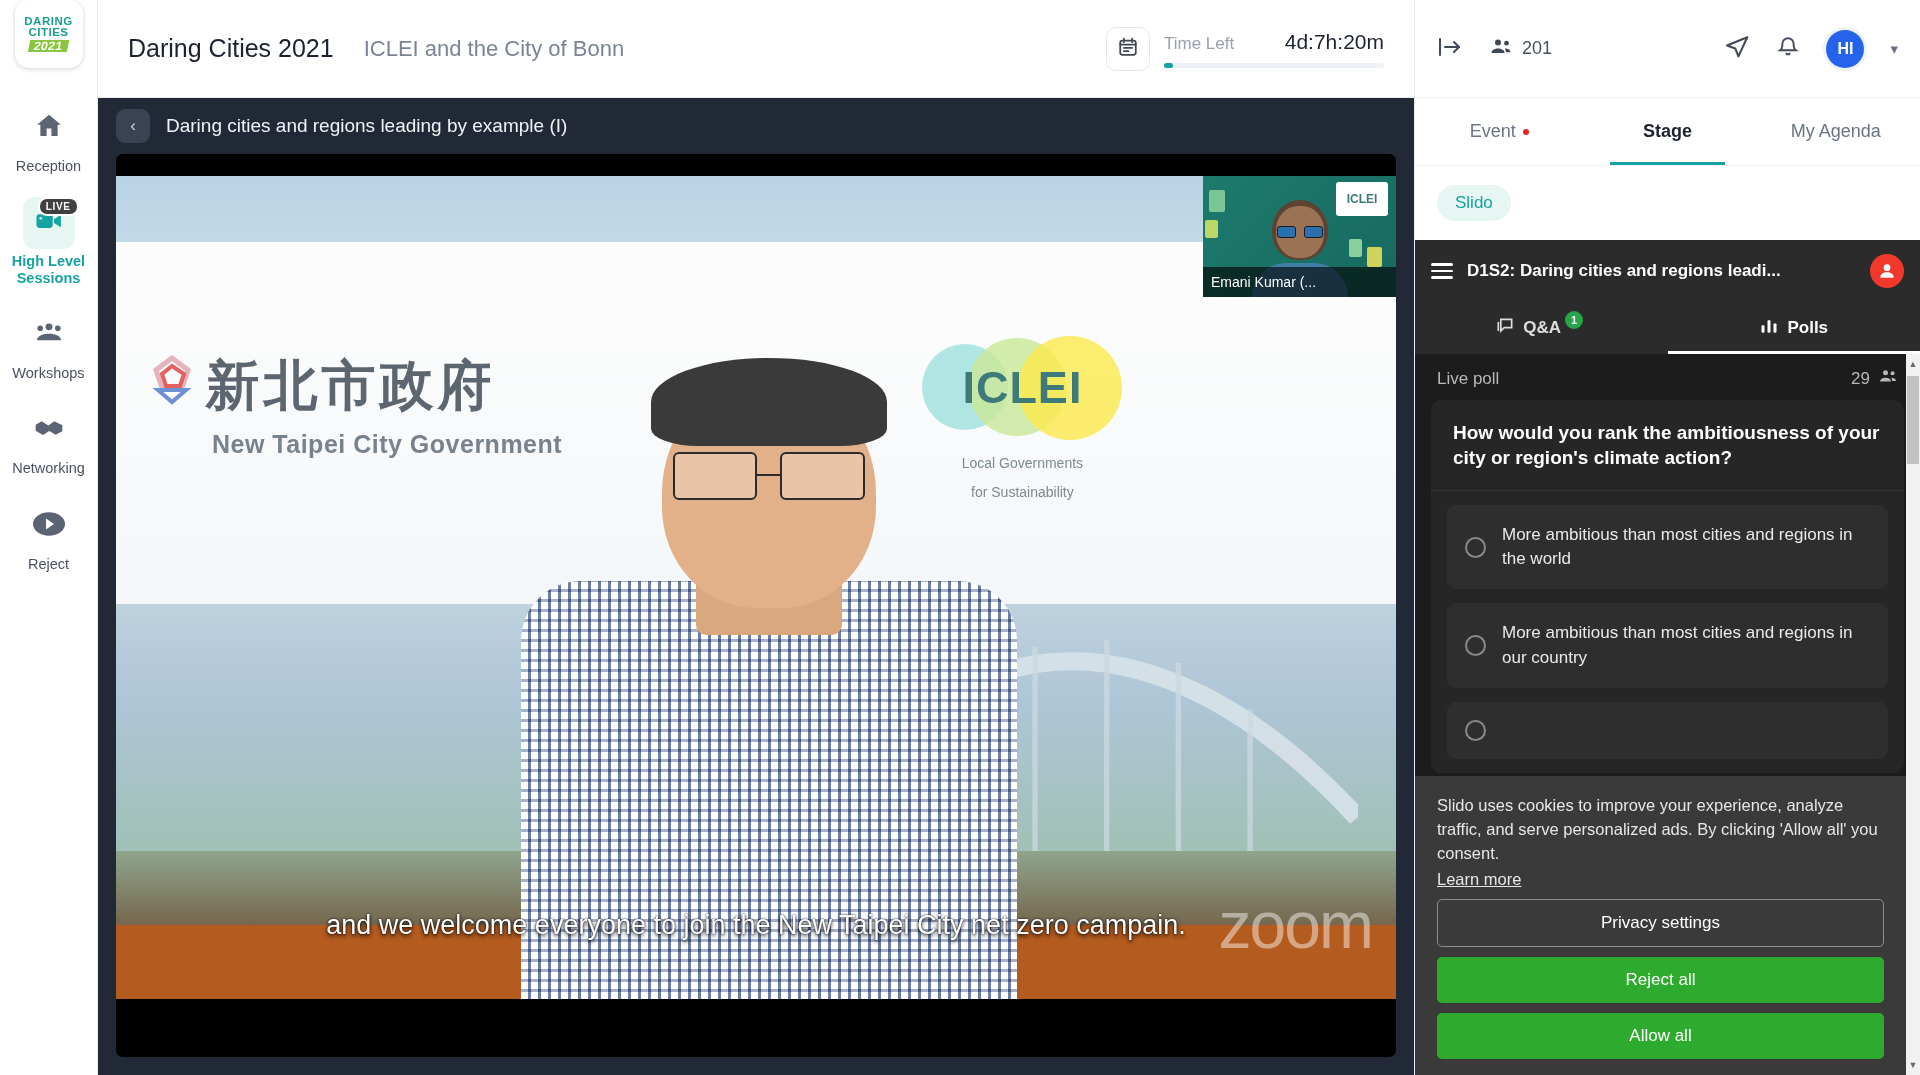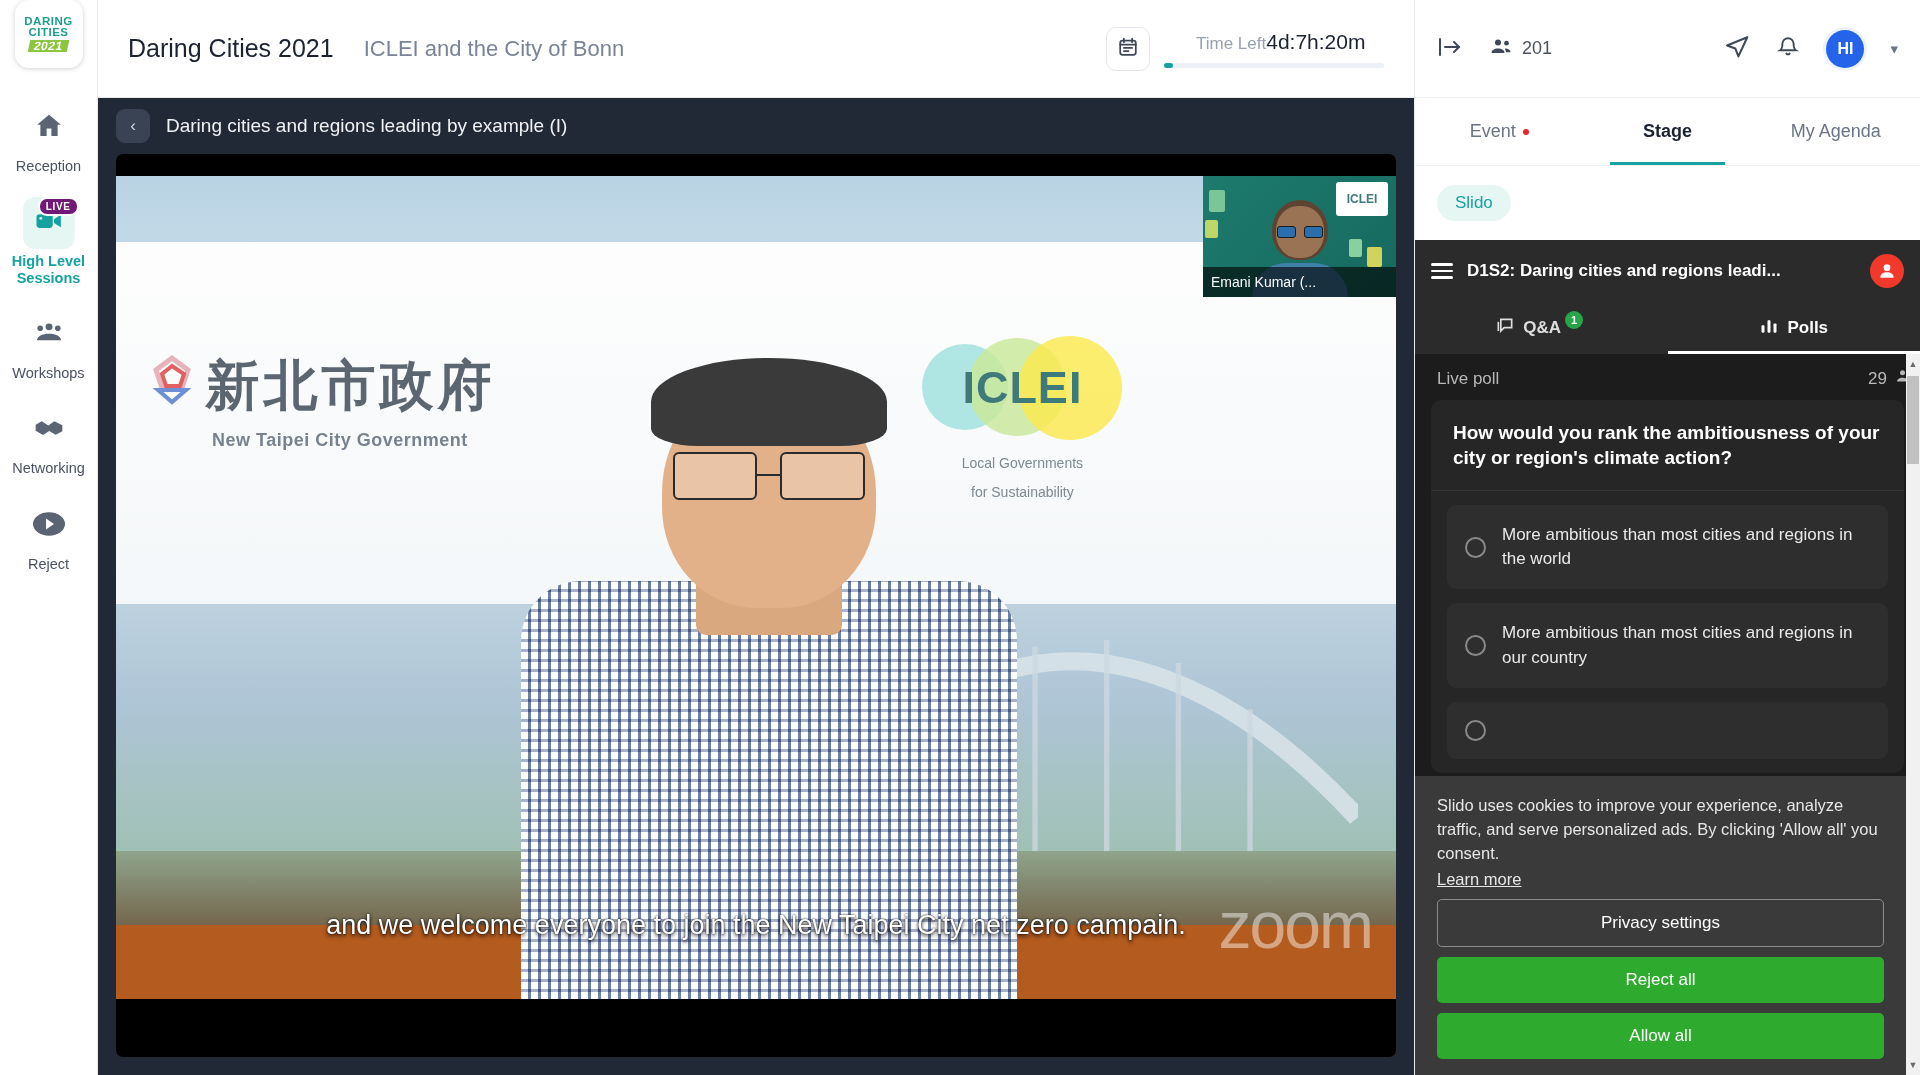--- a/index.html
+++ b/index.html
@@ -46,21 +46,21 @@
     position: relative;
   }
   .nav-icon-wrap.active { background: #e6f6f3; }
   .nav-label {
     font-size: 14.5px; color: #4a5260; text-align: center;
     margin-top: 4px; line-height: 1.18; font-weight: 400;
   }
   .nav-label.active { color: #17a2a2; font-weight: 600; }
   .live-badge {
     position: absolute; top: 0px; right: -4px;
-    background: #701a75; color: #fff; font-size: 10px; font-weight: bold;
+    background: #404040; color: #fff; font-size: 10px; font-weight: bold;
     padding: 2px 6px; border-radius: 9px; letter-spacing: .6px;
     border: 2px solid #fff;
   }
 
   
   .center { flex: 1; display: flex; flex-direction: column; min-width: 0; }
   .topbar {
     height: 98px; background: #ffffff;
     border-bottom: 1px solid #e9ecef;
     display: flex; align-items: center; padding: 0 30px;
@@ -68,21 +68,21 @@
   }
   .ev-title { font-size: 25px; color: #1b2230; font-weight: 400; }
   .ev-sub { font-size: 22px; color: #7a8496; margin-left: 30px; font-weight: 400; }
   .timer-box { margin-left: auto; display: flex; align-items: center; gap: 14px; }
   .cal-btn {
     width: 44px; height: 44px; border: 1px solid #e3e7ed; border-radius: 10px;
     display: flex; align-items: center; justify-content: center; background: #fff;
     cursor: pointer;
   }
   .timer-meta { width: 220px; }
-  .timer-row { display: flex; justify-content: flex-start; align-items: baseline; margin-left: 32px; }
+  .timer-row { display: flex; justify-content: space-between; align-items: baseline; }
   .timer-lab { font-size: 17px; color: #98a1b0; }
   .timer-val { font-size: 21px; color: #1b2230; font-weight: 400; }
   .timer-track {
     height: 5px; background: #edf0f4; border-radius: 3px; margin-top: 9px;
     position: relative;
   }
   .timer-fill {
     position: absolute; left: 0; top: 0; height: 5px; width: 9px;
     background: #17a2a2; border-radius: 3px;
   }
@@ -121,21 +121,21 @@
     background: linear-gradient(180deg,#fdfdfd 0%, #f4f7f9 100%);
   }
   .banner-cn {
     position: absolute; left: 7%; top: 30%;
     font-size: 54px; color: #4f5a66; font-weight: bold;
     font-family: "DejaVu Sans", sans-serif; letter-spacing: 4px;
     opacity: .92;
   }
   .banner-en {
     position: absolute; left: 7.5%; top: 52%;
-    font-size: 18px; color: #6b7683; font-weight: bold; letter-spacing: .5px;
+    font-size: 25px; color: #6b7683; font-weight: bold; letter-spacing: .5px;
     opacity: .9;
   }
   .nt-mark {
     position: absolute; left: 2.5%; top: 31%; width: 52px; height: 52px;
   }
   .iclei-wrap { position: absolute; left: 63%; top: 25%; text-align: center; }
   .iclei-blobs { position: relative; width: 200px; height: 112px; }
   .blob { position: absolute; border-radius: 50%; opacity: .82; }
   .b1 { width: 86px; height: 86px; left: 0;   top: 12px; background: #9fe0dd; }
   .b2 { width: 98px; height: 98px; left: 46px; top: 6px;  background: #c9e89a; }
@@ -336,21 +336,21 @@
   }
   .qa-badge {
     background: #27a54a; color: #fff; font-size: 11px; font-weight: bold;
     min-width: 18px; height: 18px; border-radius: 9px;
     display: inline-flex; align-items: center; justify-content: center;
     padding: 0 4px; position: relative; top: -8px; left: -4px;
   }
   .slido-body { flex: 1; overflow: hidden; position: relative; padding: 0 0 0 0; }
   .live-row {
     display: flex; align-items: center; justify-content: space-between;
-    padding: 14px 5px 10px 22px;
+    padding: 14px 22px 10px 22px;
   }
   .live-lab { color: #b8b8b8; font-size: 17px; }
   .live-count { color: #b8b8b8; font-size: 17px; display: flex; align-items: center; gap: 8px; }
   .poll-card {
     margin: 0 16px; background: #262626; border-radius: 10px; overflow: hidden;
   }
   .poll-q {
     color: #ffffff; font-size: 19px; line-height: 1.32; font-weight: 600;
     padding: 20px 22px 20px 22px; border-bottom: 1px solid #343434;
   }

